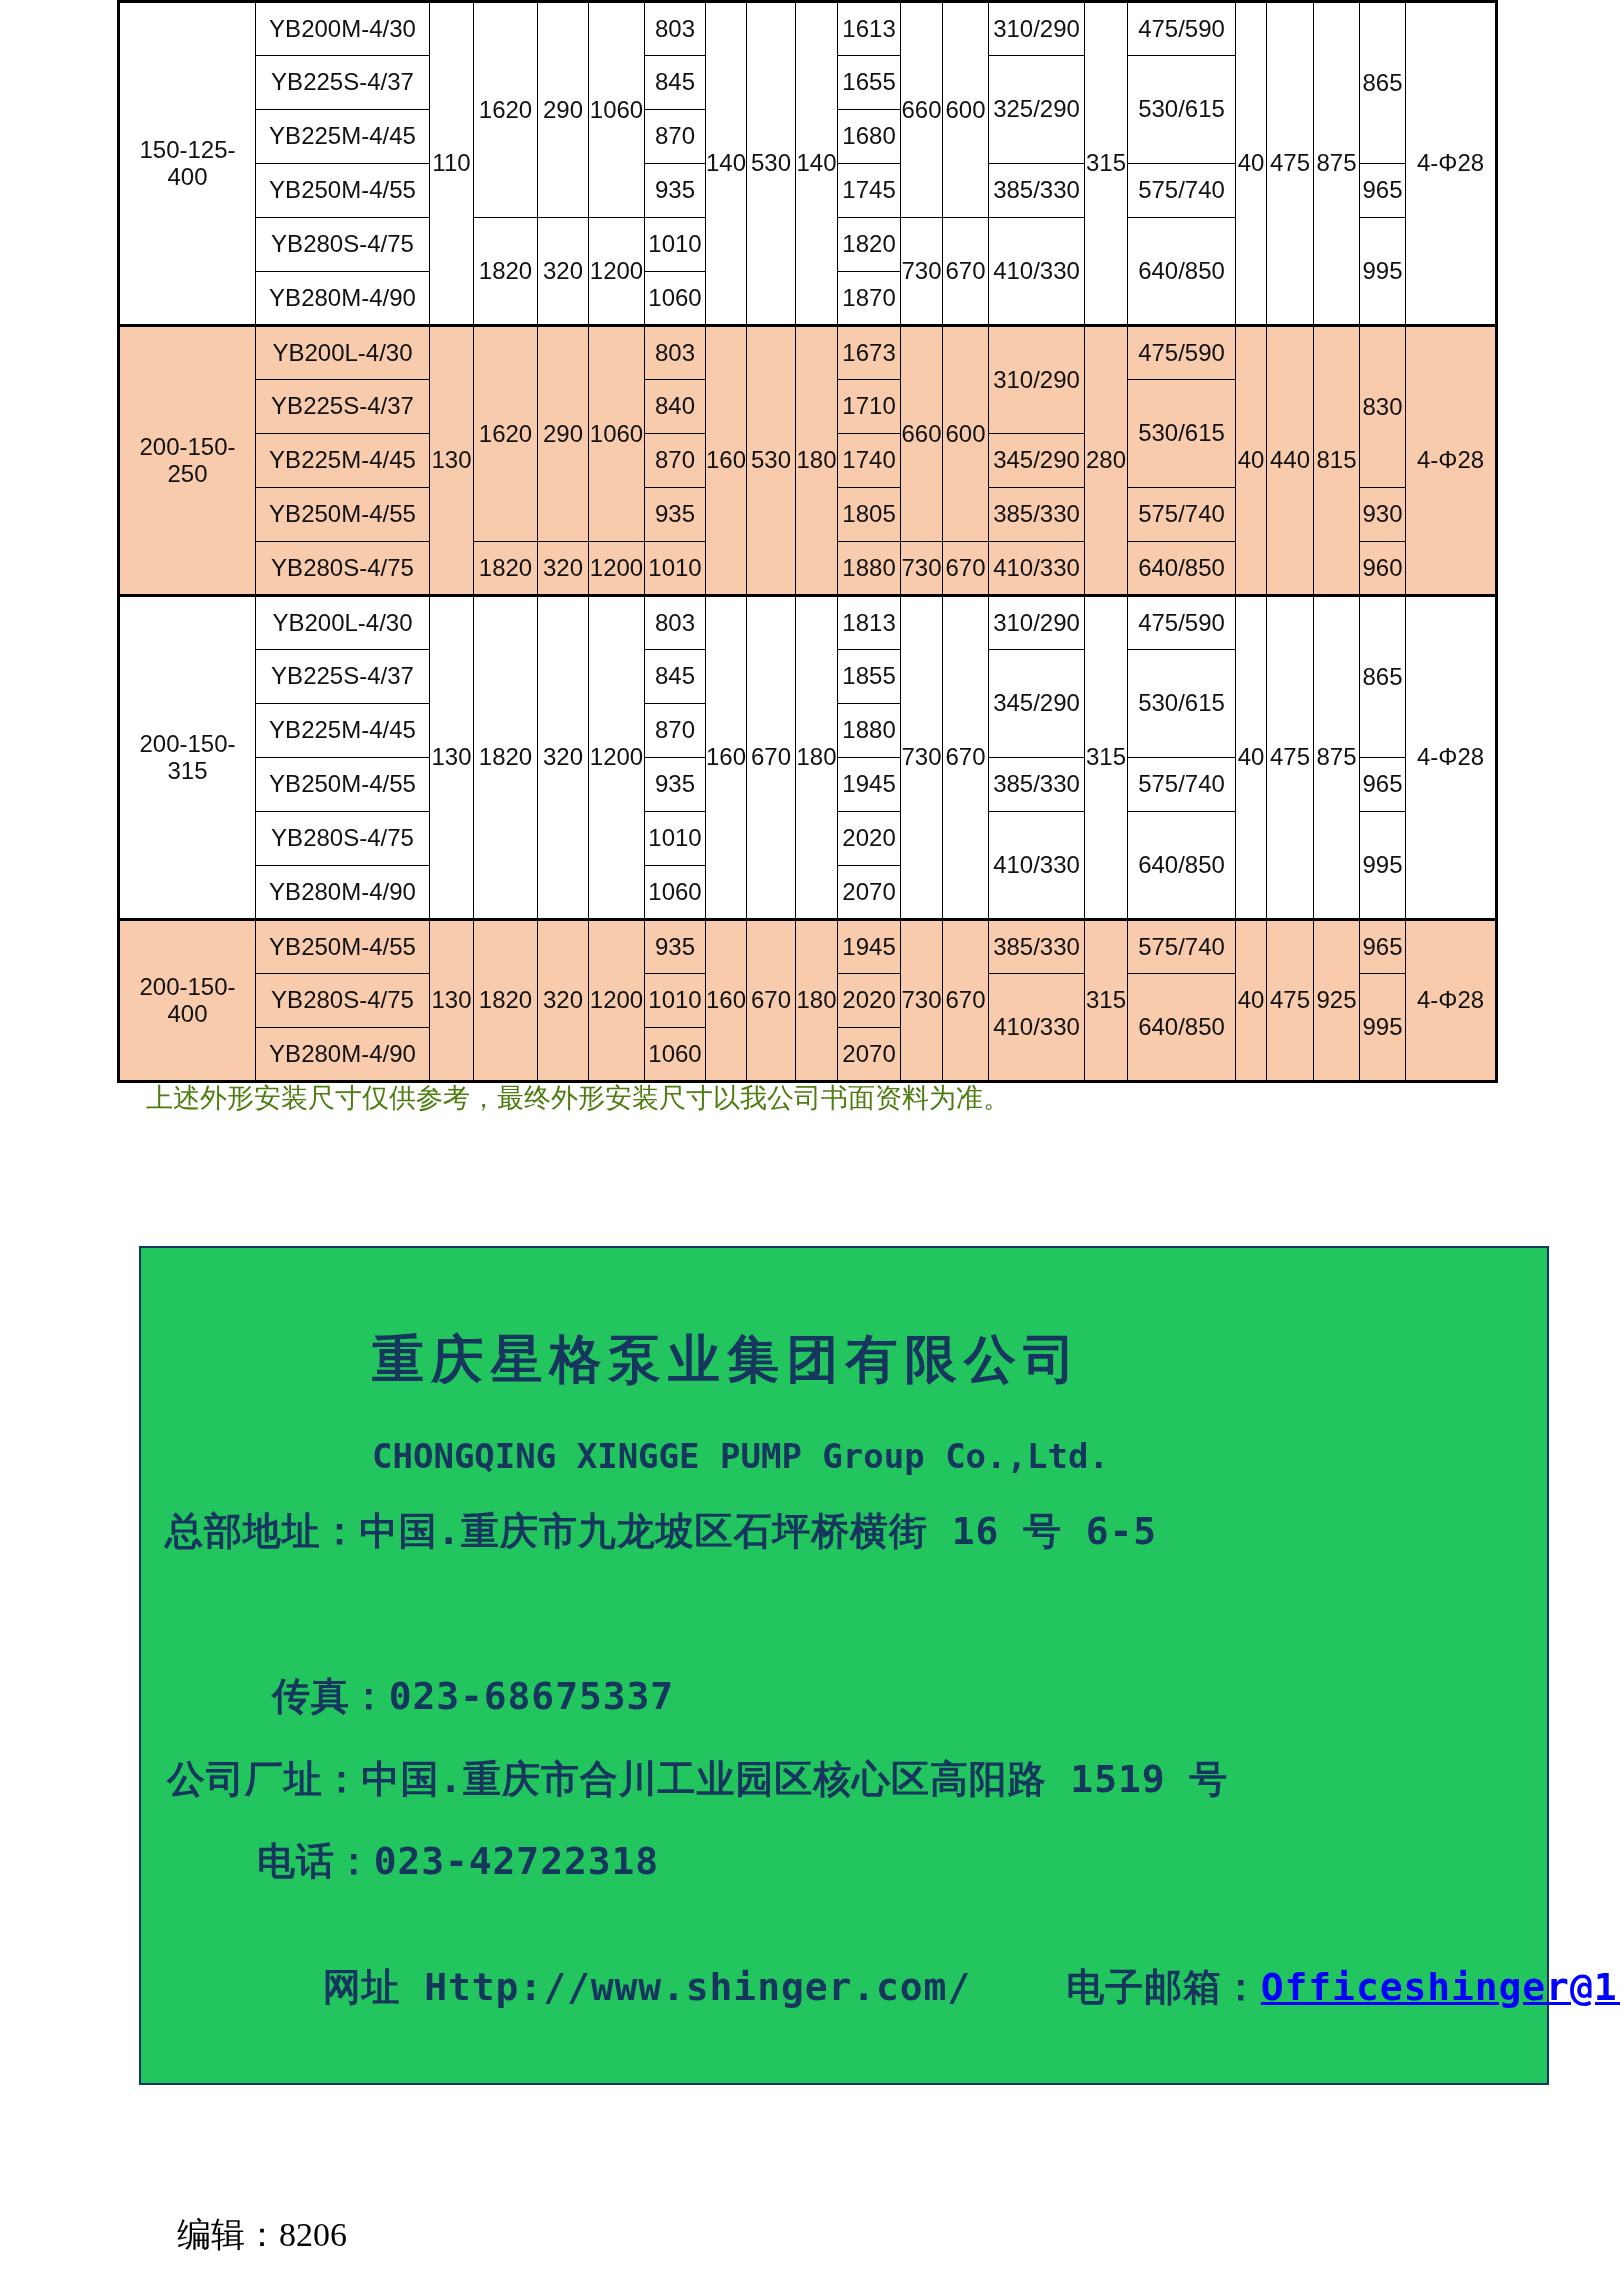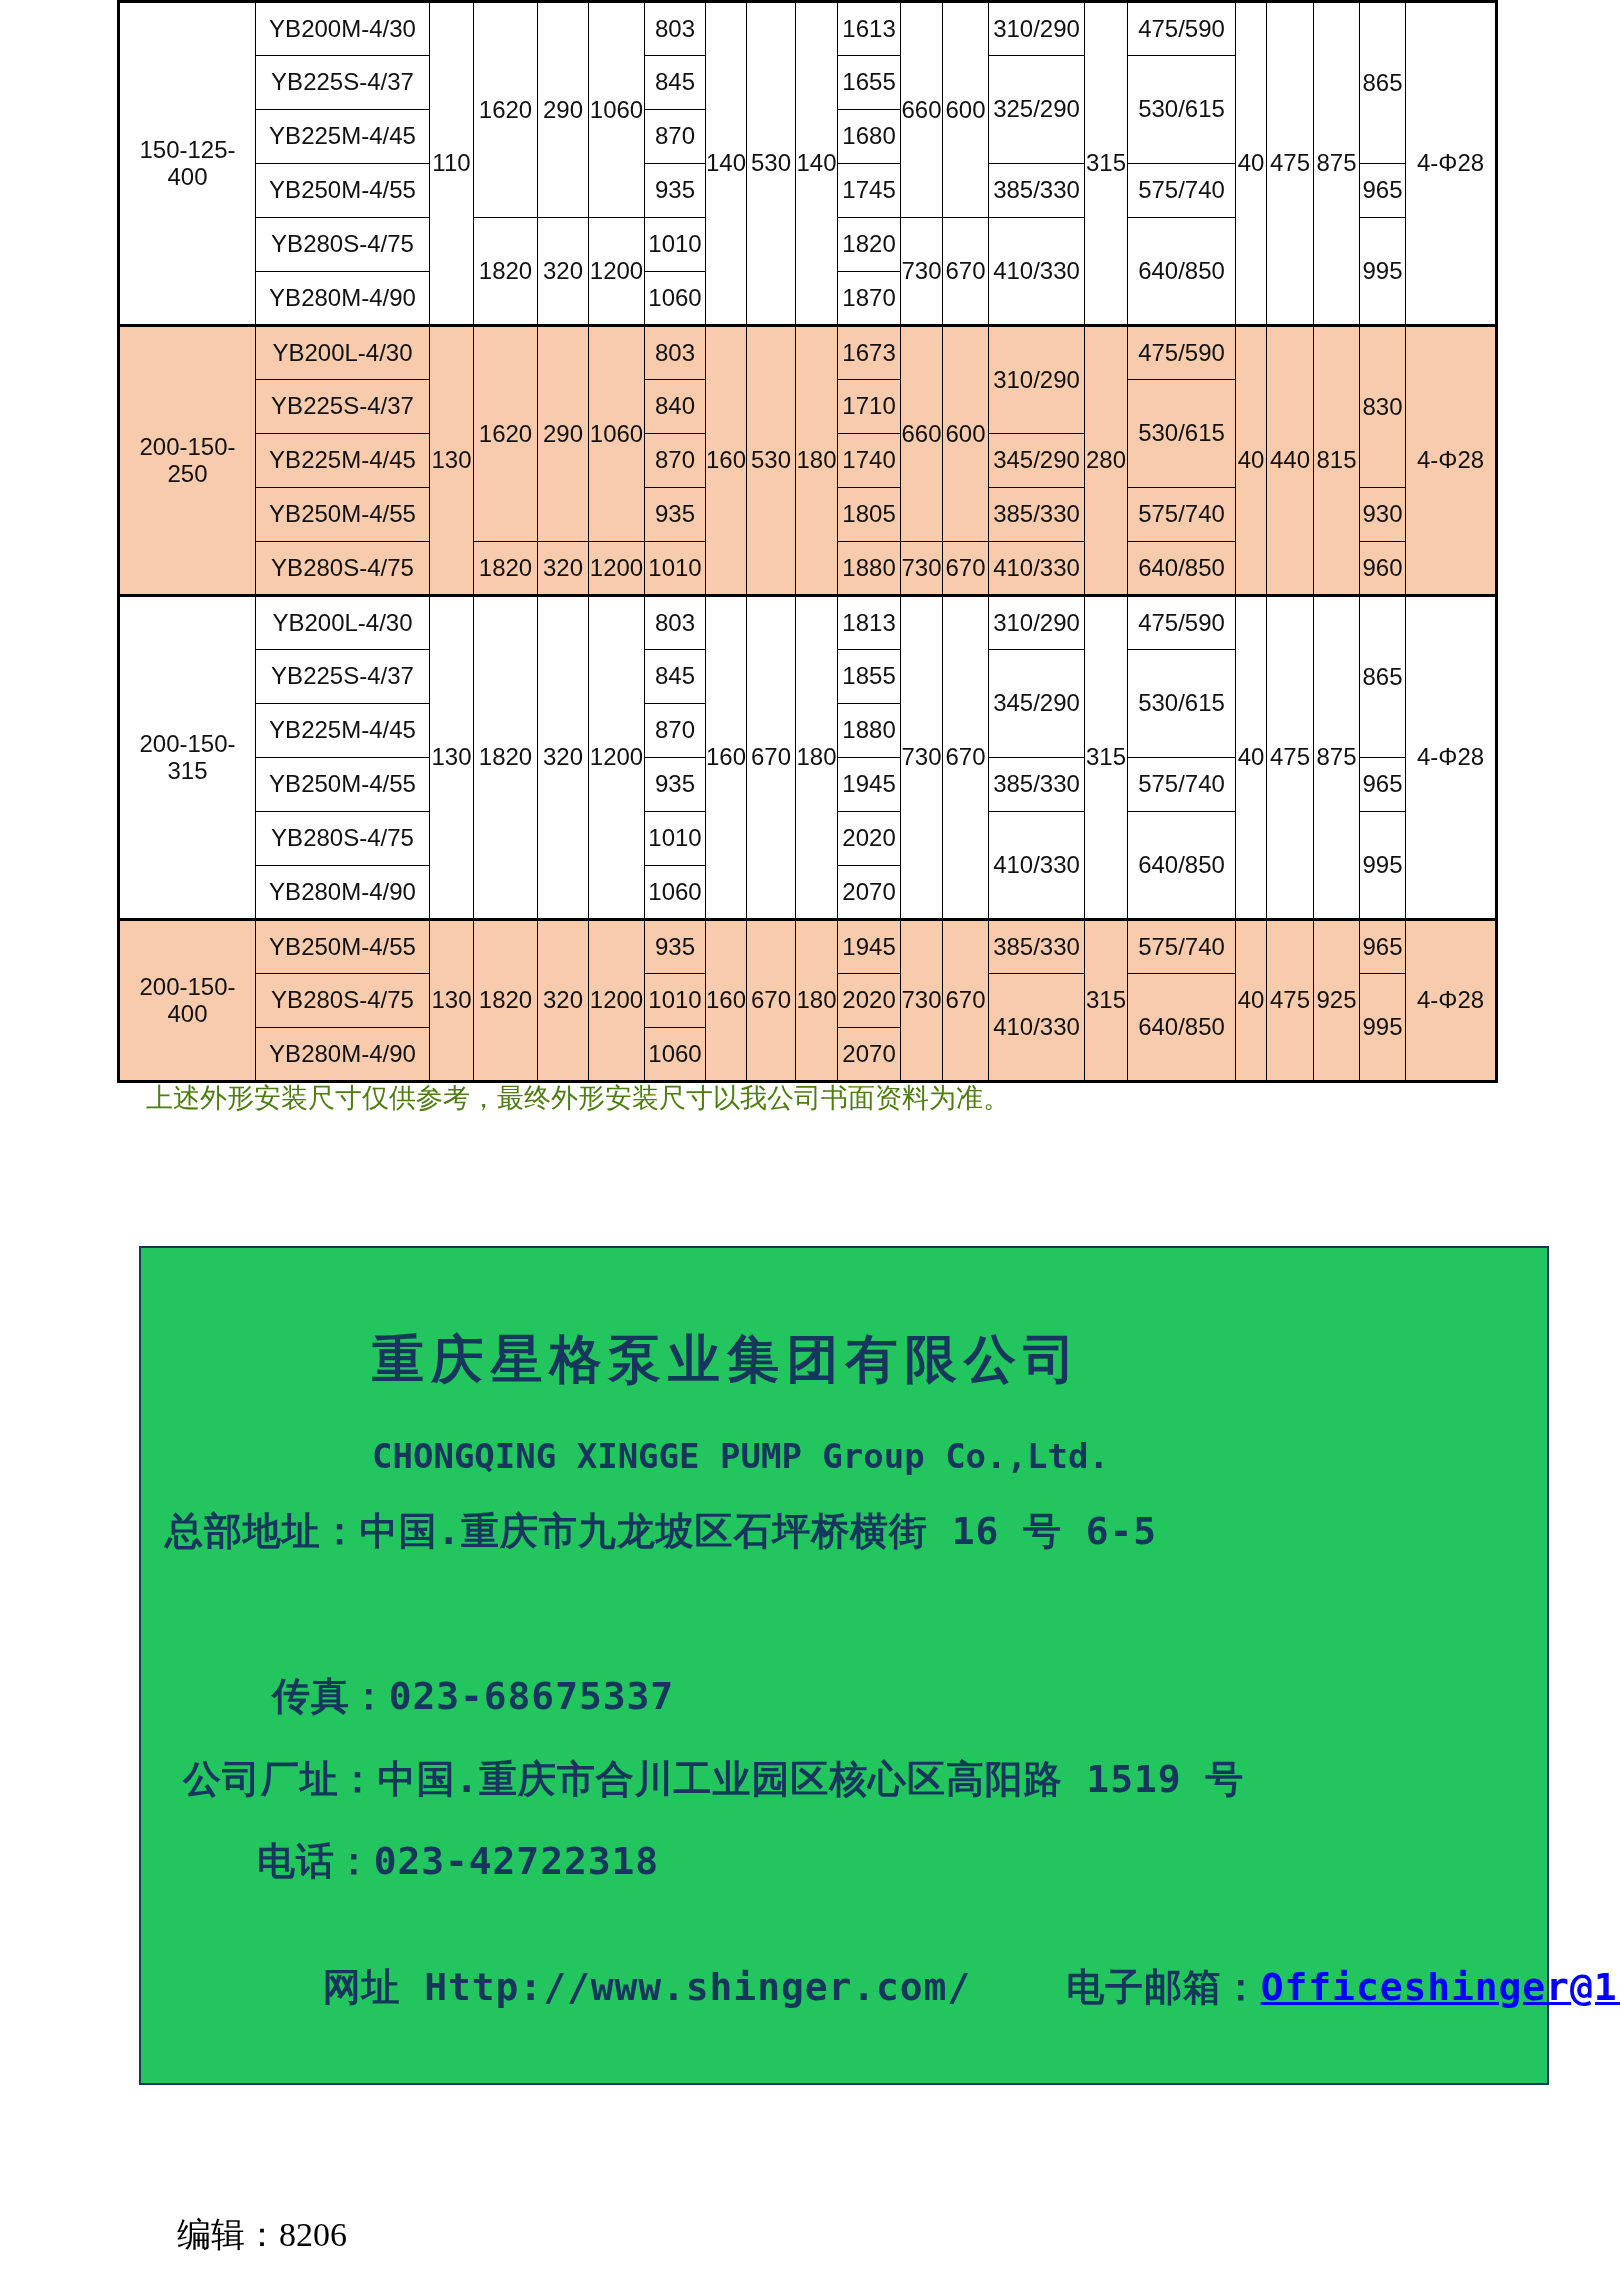--- a/index.html
+++ b/index.html
@@ -26,21 +26,21 @@
                border:2.7px solid #17365D;background:#22c55e;margin-left:36px;}
   .cname{position:absolute;left:231px;top:77px;font:bold 52px "Liberation Serif",serif;
          color:#17365D;letter-spacing:7.2px;white-space:pre;}
   .ename{position:absolute;left:231px;top:188px;font:bold 34px "DejaVu Sans Mono",monospace;
          color:#17365D;white-space:pre;}
   .cline{position:absolute;font:bold 38px "DejaVu Sans Mono",monospace;color:#17365D;
          white-space:pre;letter-spacing:0.9px;}
   .cline.l0{left:24px;top:258px;}
   .cline.l1{left:116px;top:340px;}
   .cline.l2{left:131px;top:423px;}
-  .cline.l3{left:42px;top:506px;}
+  .cline.l3{left:26px;top:506px;}
   .cline.l4{left:116px;top:588px;}
   .cline.l5{left:39px;top:670px;}
   .email-link{color:#0000FF;text-decoration:underline;cursor:pointer;}
 
   
   .editor{position:absolute;left:143px;top:2174px;font:34px "Liberation Serif",serif;
           color:#000;white-space:pre;}
 </style>
 </head>
 <body>

